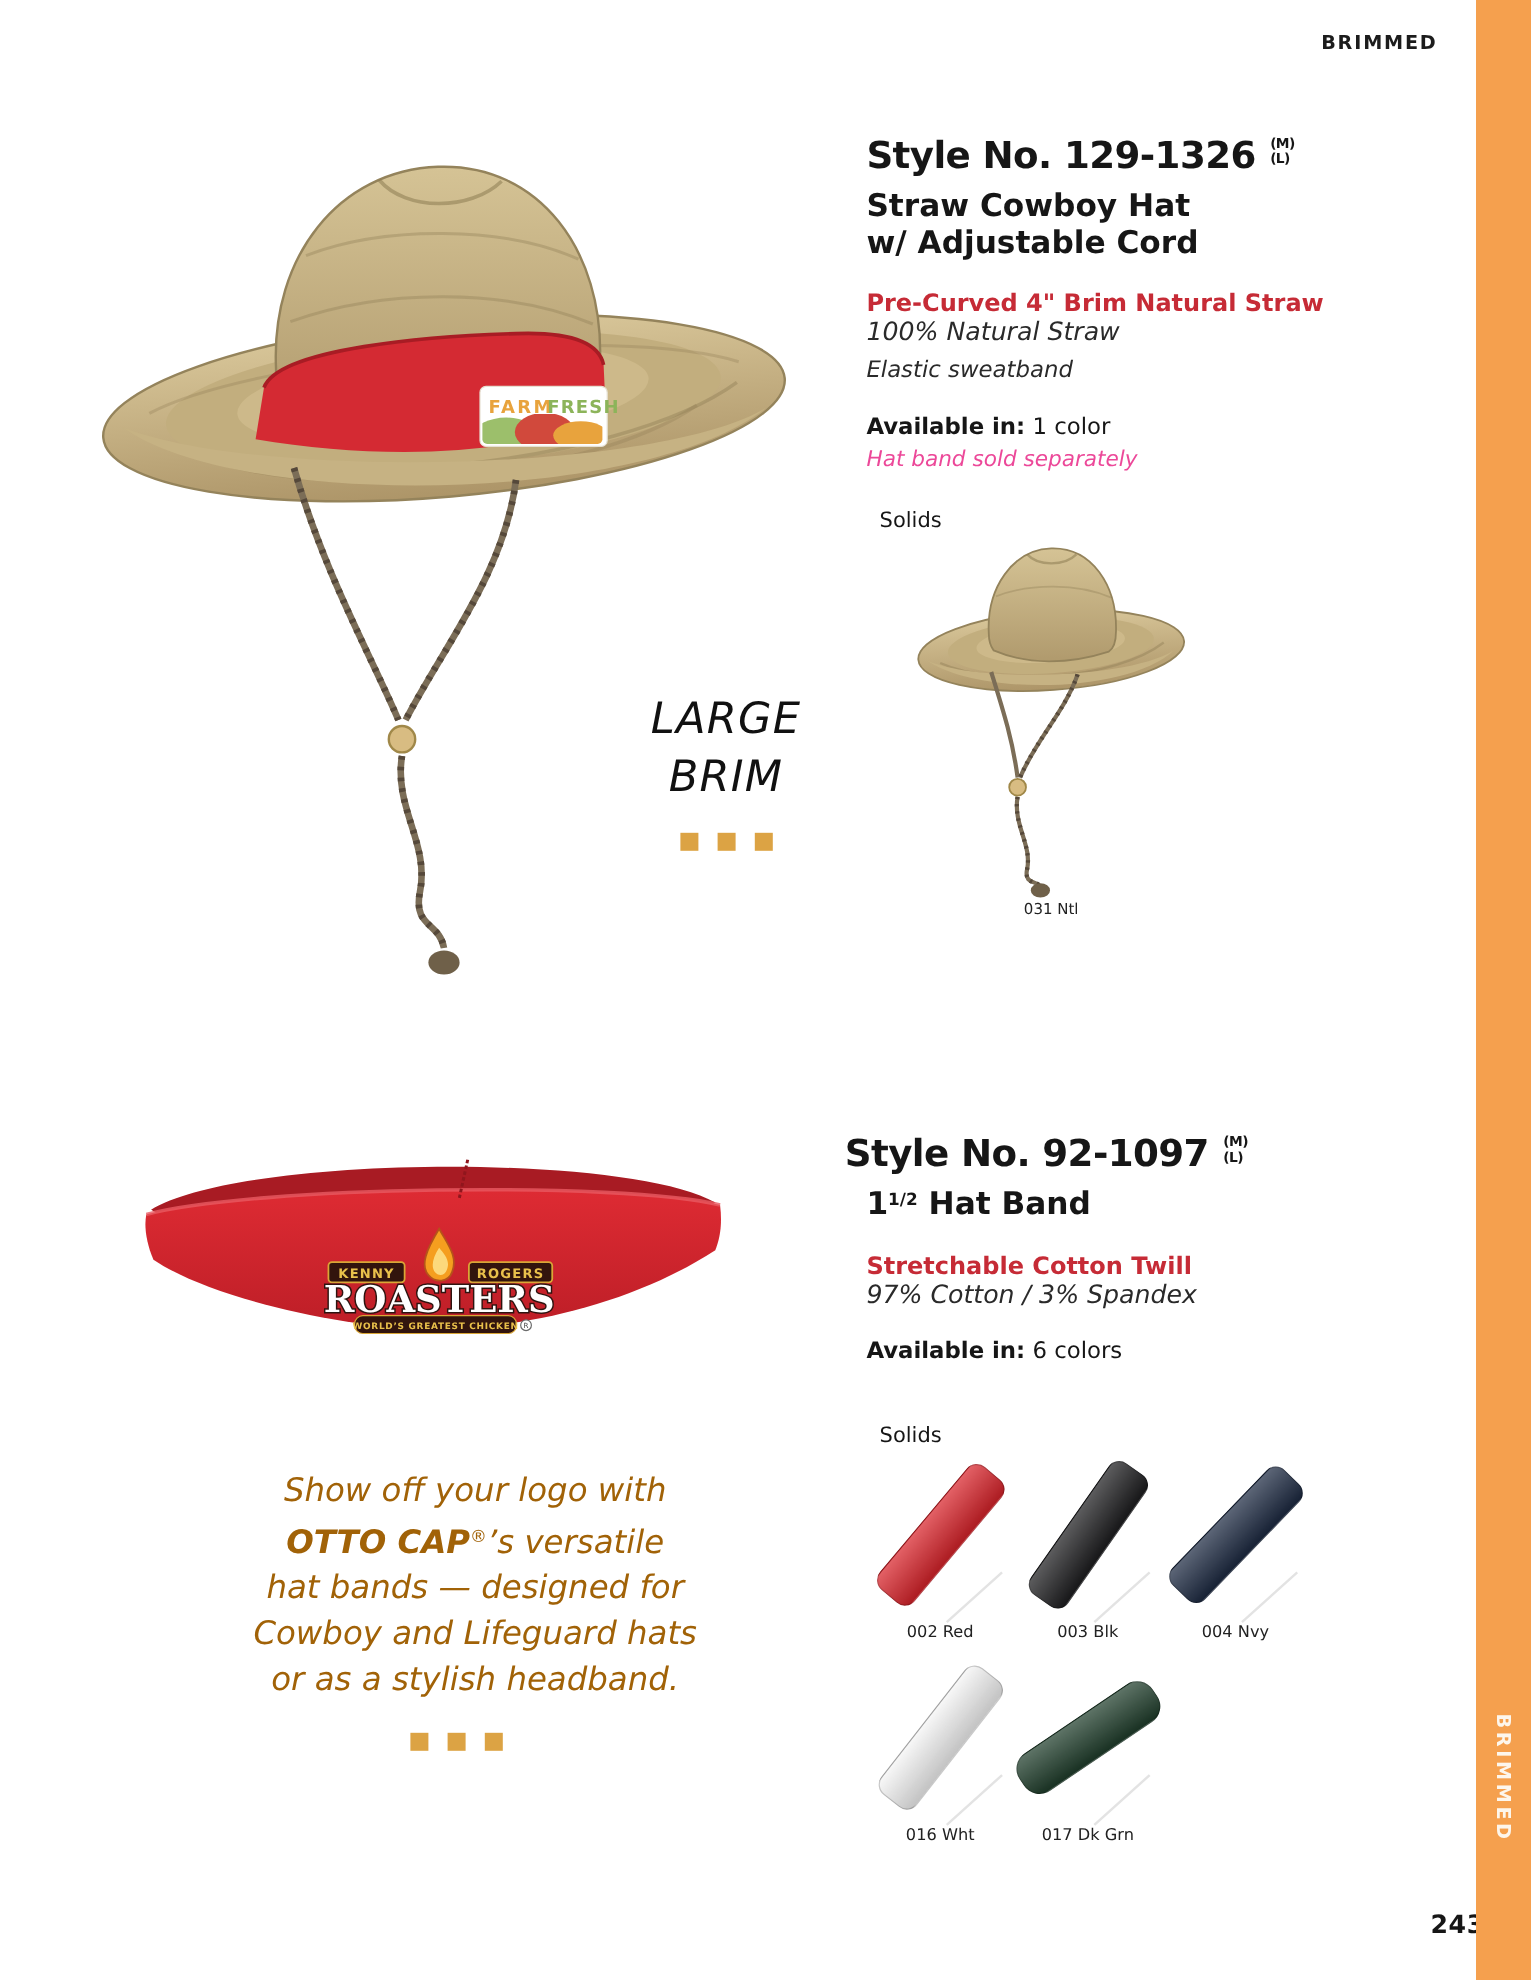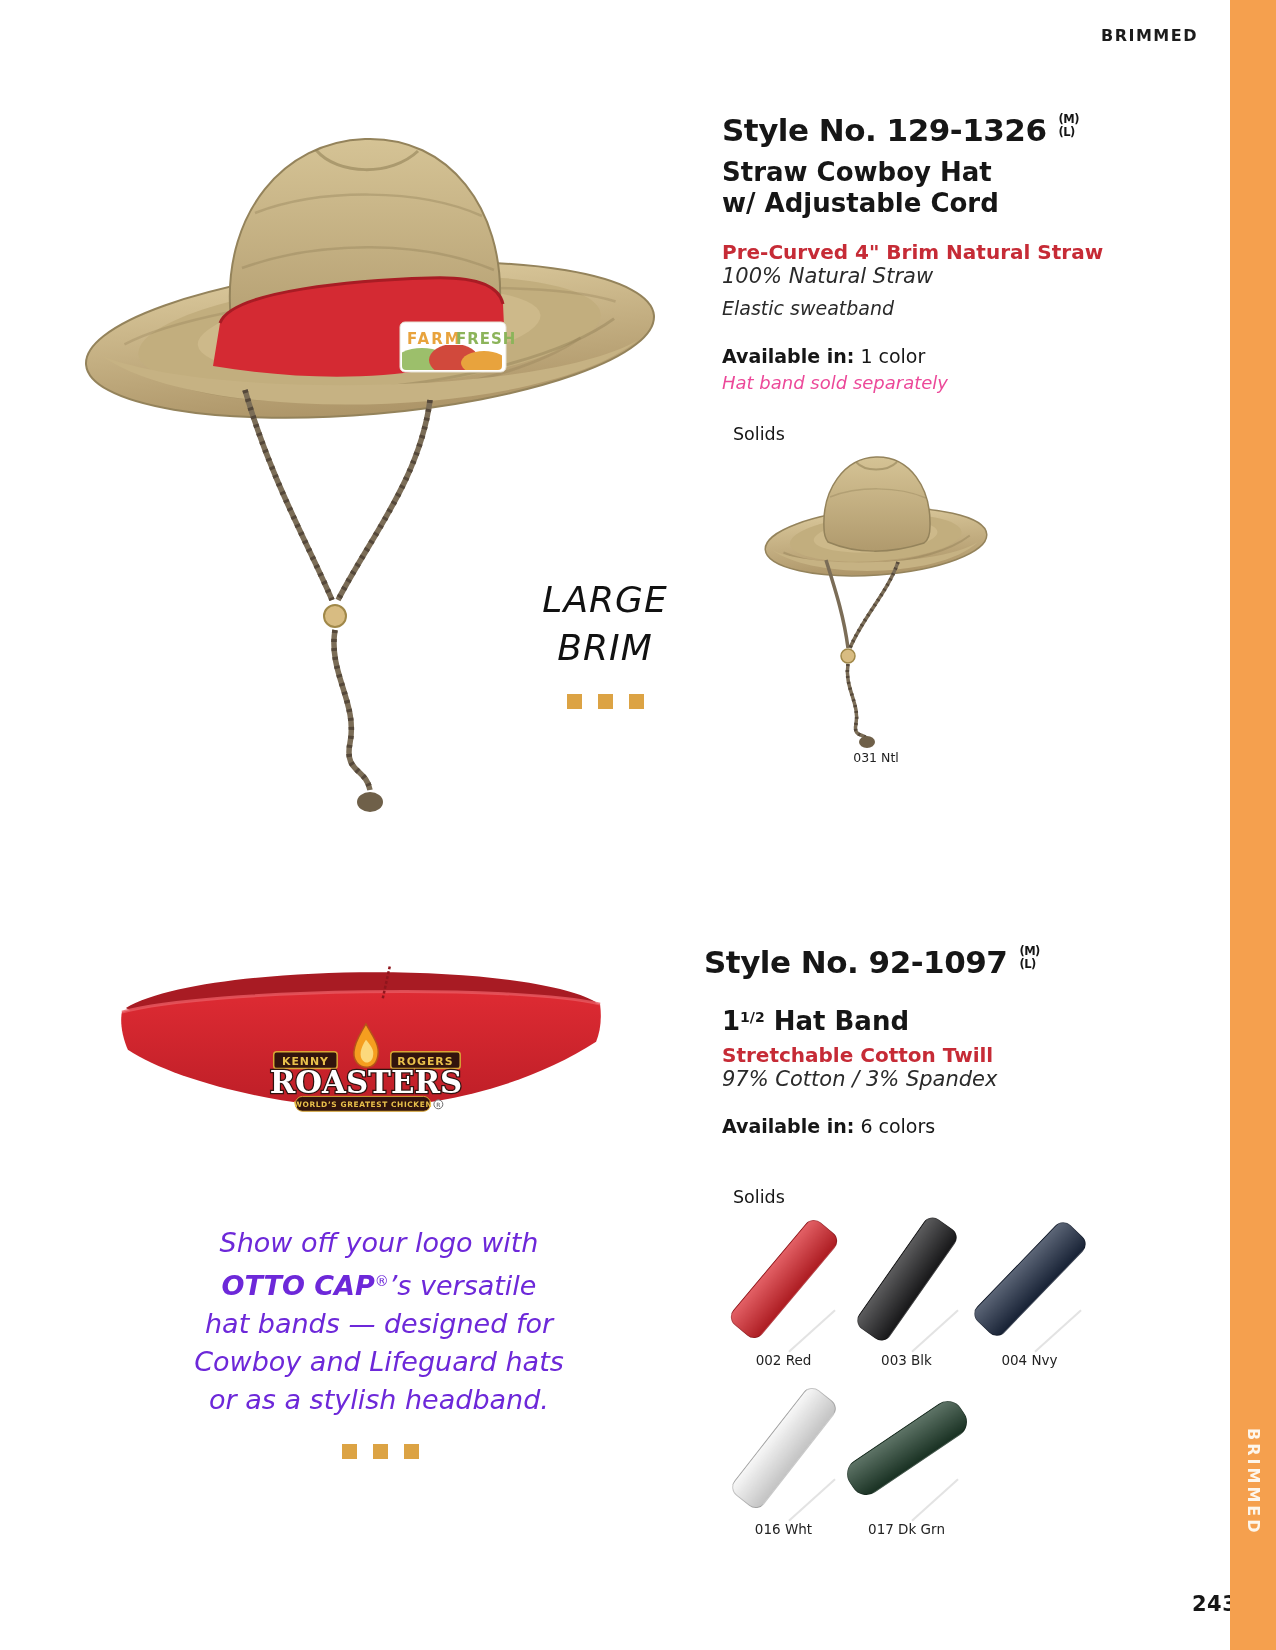--- a/index.html
+++ b/index.html
@@ -35,22 +35,22 @@
   .code-label { font-size:12.5px; color:#222; text-align:center; width:140px; }
   .name-frac { font-size:14px; vertical-align:8px; font-weight:bold; }
 
   
   .callout { left:495px; top:576px; width:220px; text-align:center;
              font-size:36px; font-style:italic; line-height:48px; letter-spacing:1px; color:#111; }
   .squares { display:flex; justify-content:center; gap:16px; }
   .sq { width:15px; height:15px; }
 
   
-  .promo { left:139px; top:1224px; width:480px; text-align:center;
-           font-size:27px; font-style:italic; line-height:38px; color:#6d28d9; }
+  .promo { left:156px; top:1224px; width:480px; text-align:center;
+           font-size:27px; font-style:italic; line-height:38px; color:#a16207; }
   .promo b { font-weight:bold; }
   .promo .reg { font-size:14px; vertical-align:9px; font-style:normal; }
   .promo-squares { left:140px; top:1444px; width:480px; }
   .callout-squares { left:495px; top:694px; width:220px; }
 
   
   .swatch-grid { left:722px; top:1220px; display:grid;
                  grid-template-columns:repeat(3,123px); row-gap:21px; }
   .swatch-cell { width:123px; }
   .band-box { position:relative; width:123px; height:116px; overflow:visible; }
@@ -180,21 +180,21 @@
       <path d="M100,222 C96,245 112,262 108,282 C105,295 116,292 118,296" stroke="#55483a" stroke-width="3.5" stroke-dasharray="2 4"></path>
       <circle cx="100" cy="214" r="7" fill="#d8bc82" stroke="#a08849" stroke-width="1.5"></circle>
       <ellipse cx="119" cy="300" rx="8" ry="6" fill="#6f6049"></ellipse>
     </g>
   </svg>
   <div class="abs code-label" style="left:806px; top:750px;">031 Ntl</div>
 
   <div class="abs style-heading" style="left:704px; top:944px;">
     <span>Style No. 92-1097</span><span class="size-stack"><span>(M)</span><span>(L)</span></span>
   </div>
-  <div class="abs product-name" style="left:722px; top:985px;margin-top:17px;">
+  <div class="abs product-name" style="left:722px; top:985px;">
     <span>1</span><span class="name-frac">1/2</span>
     <span>Hat Band</span>
   </div>
   <div class="abs feature" style="left:722px; top:1043px;">Stretchable Cotton Twill</div>
   <div class="abs material" style="left:722px; top:1067px;">97% Cotton / 3% Spandex</div>
   <div class="abs available" style="left:722px; top:1115px;">
     <b>Available in:</b>
     <span>6 colors</span>
   </div>
   <div class="abs solids" style="left:733px; top:1187px;">Solids</div>

